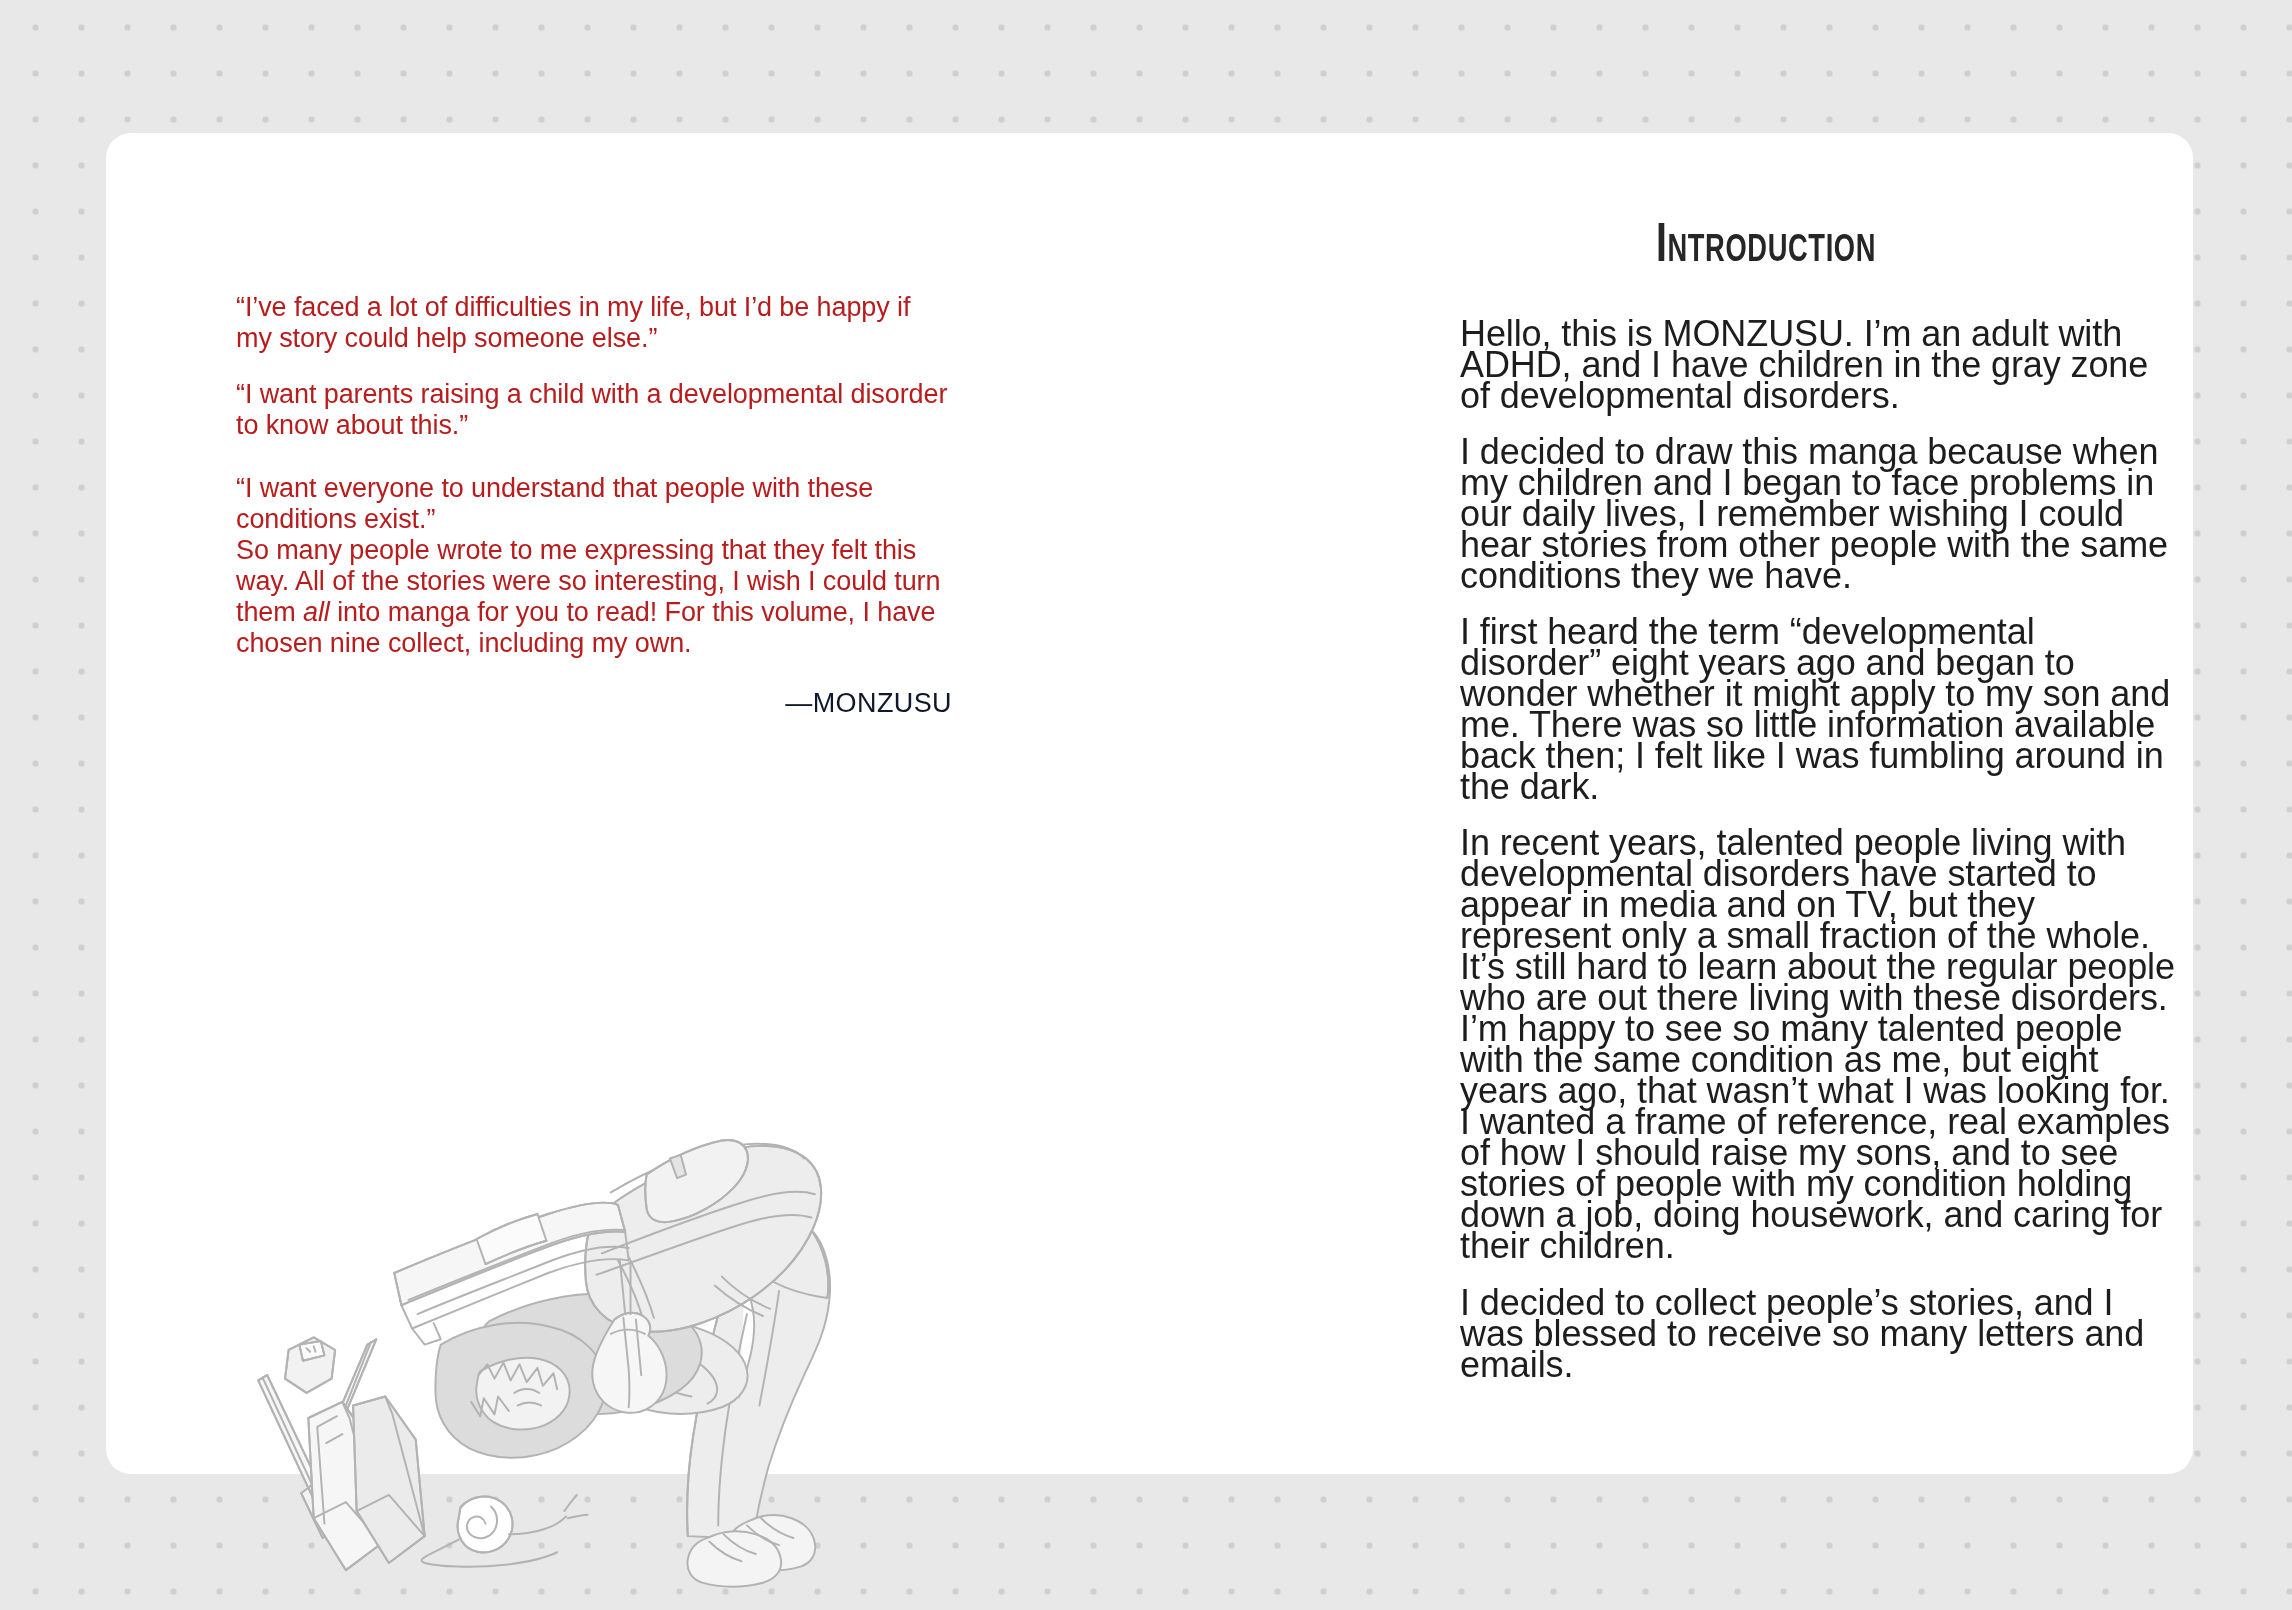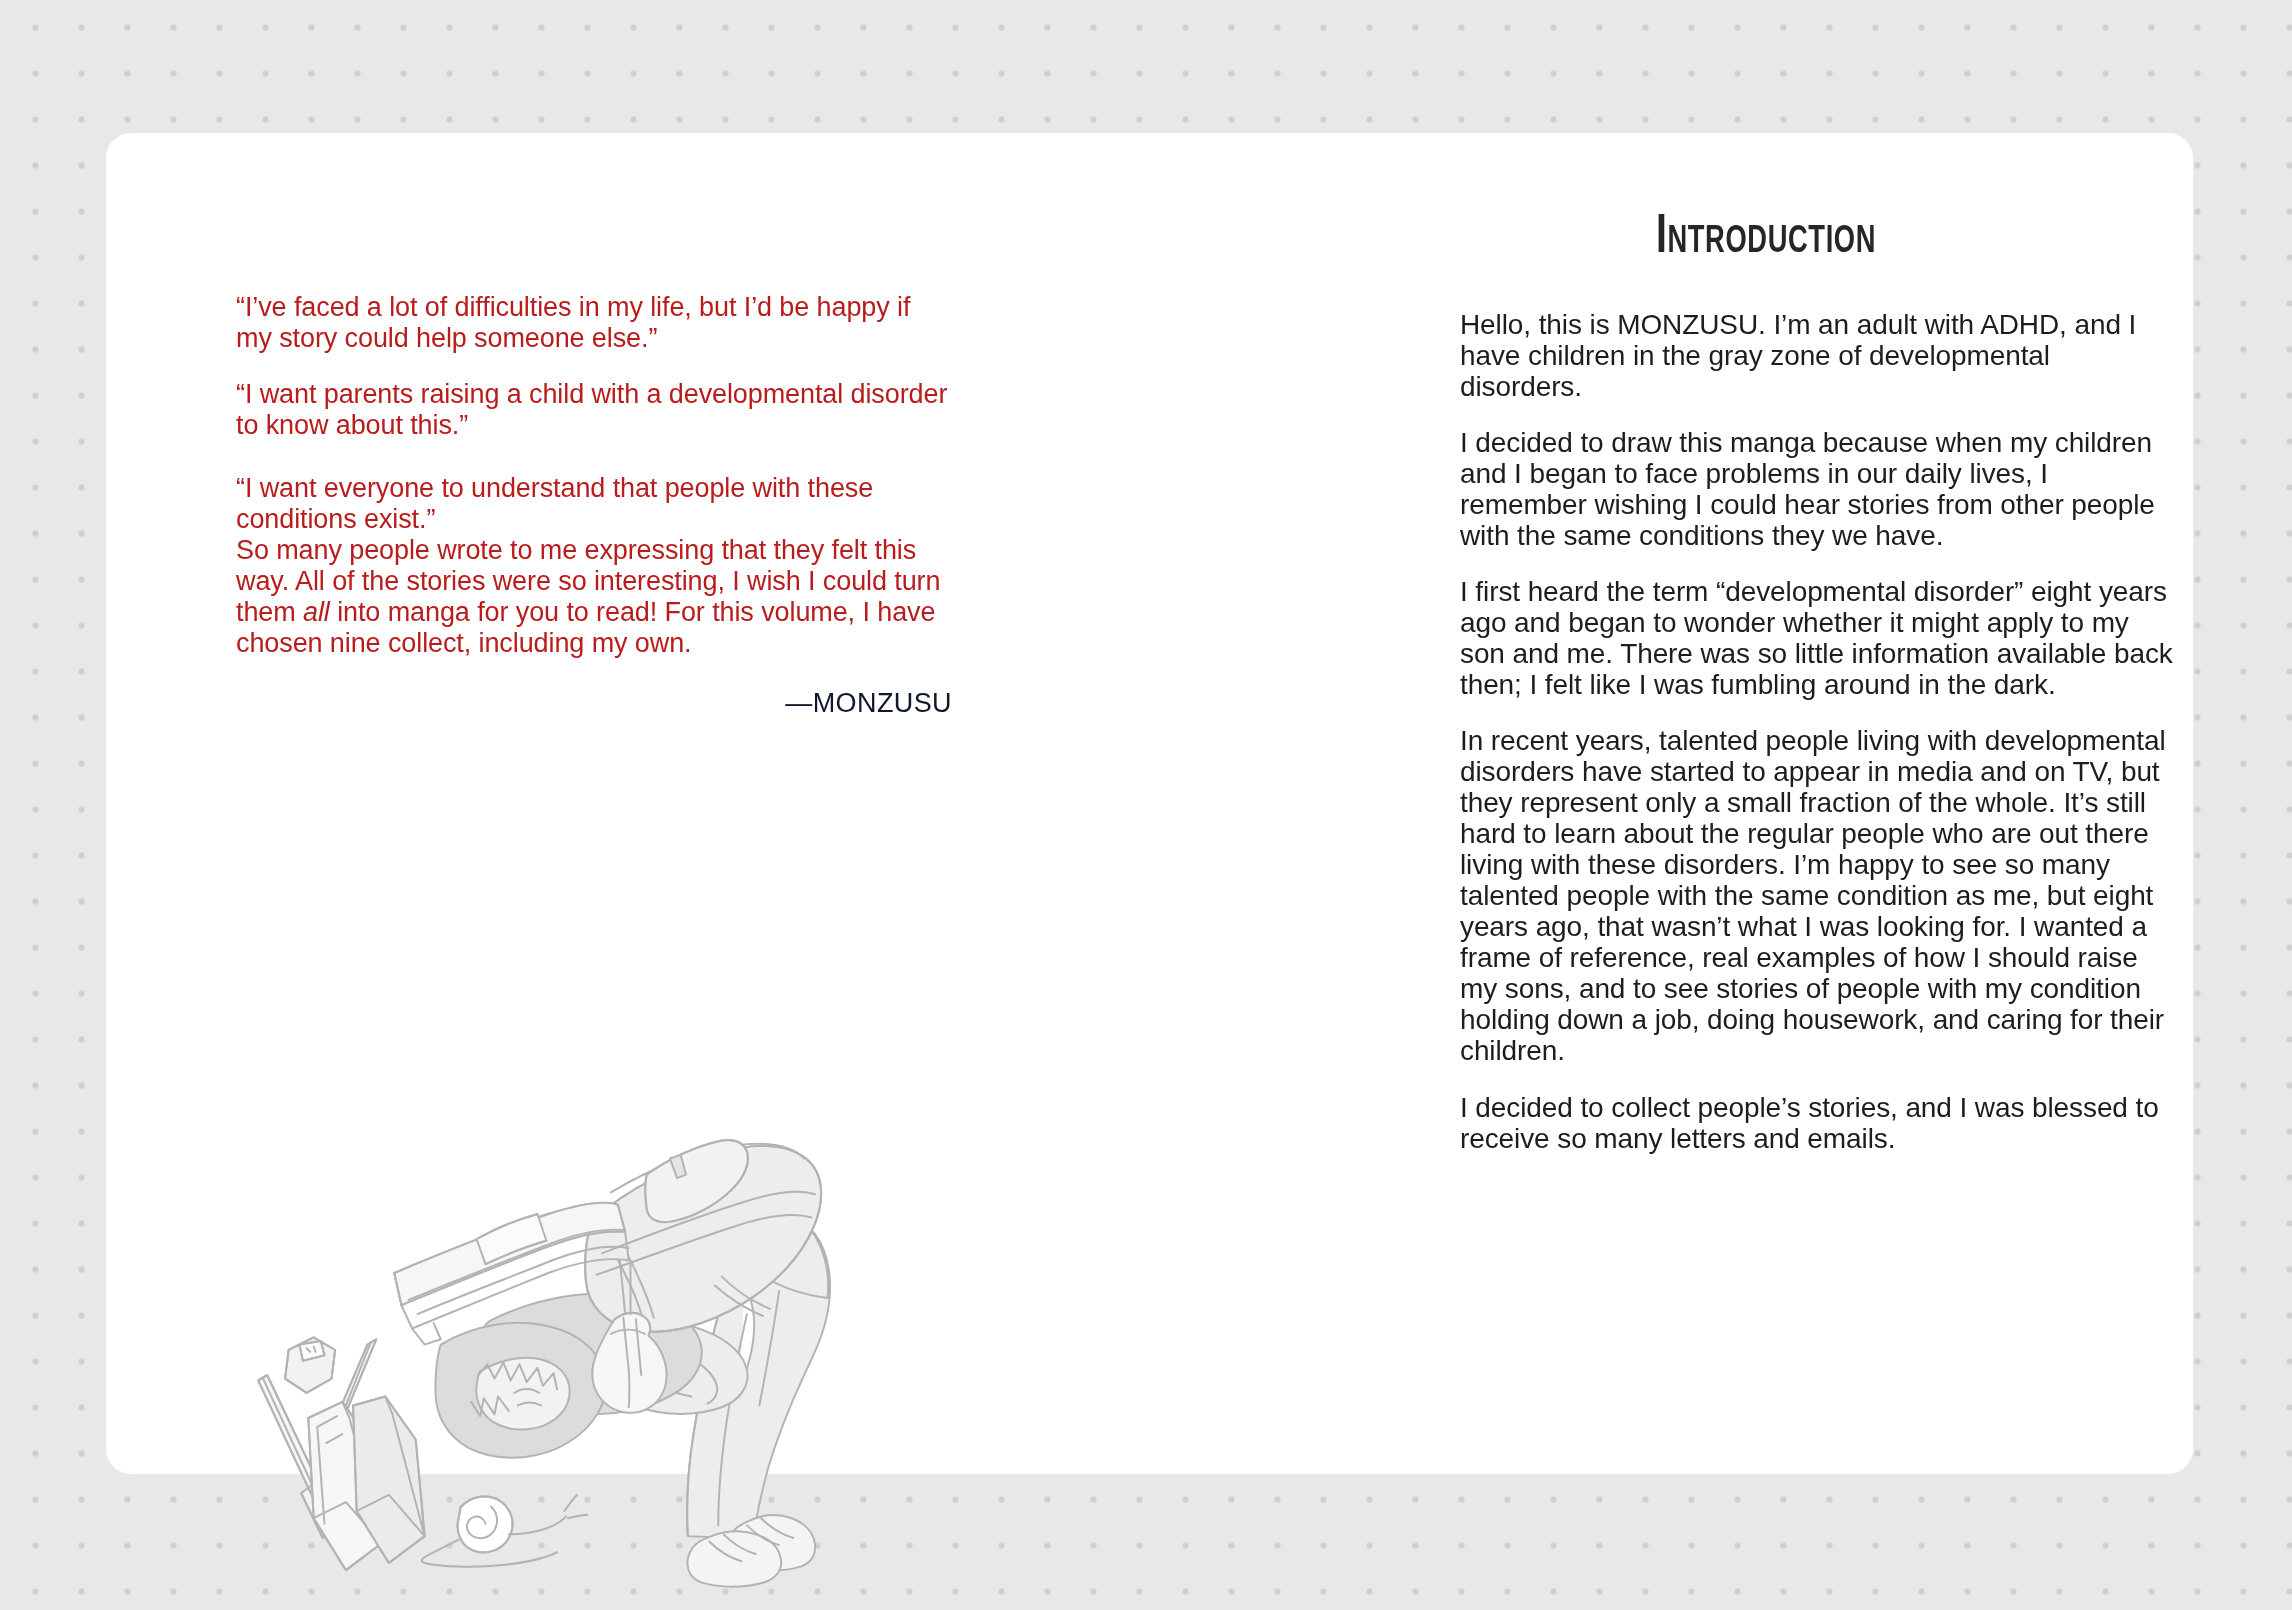--- a/index.html
+++ b/index.html
@@ -56,21 +56,21 @@
     color: #0f172a;
     letter-spacing: 0.4px;
   }
 
   .italic-word { font-style: italic; }
 
   
   .col-right {
     position: absolute;
     left: 1248px;
-    top: 71px;
+    top: 80px;
     width: 824px;
   }
 
   .section-title {
     text-align: center;
     font-family: "Liberation Sans", "DejaVu Sans", sans-serif;
     font-size: 56px;
     line-height: 57px;
     font-weight: 700;
     color: #262626;
@@ -82,21 +82,21 @@
     white-space: nowrap;
   }
 
   .col-right .body-text {
     padding-left: 106px;
     padding-right: 0;
   }
 
   .col-right .body-text p {
     margin: 0 0 25px 0;
-    font-size: 28px;
+    font-size: 36px;
     line-height: 31px;
     color: #1d1d1d;
     letter-spacing: -0.1px;
   }
   .col-right .body-text p:last-child { margin-bottom: 0; margin-top: 26px; }
 
   
   .illustration {
     position: absolute;
     left: 143px;

